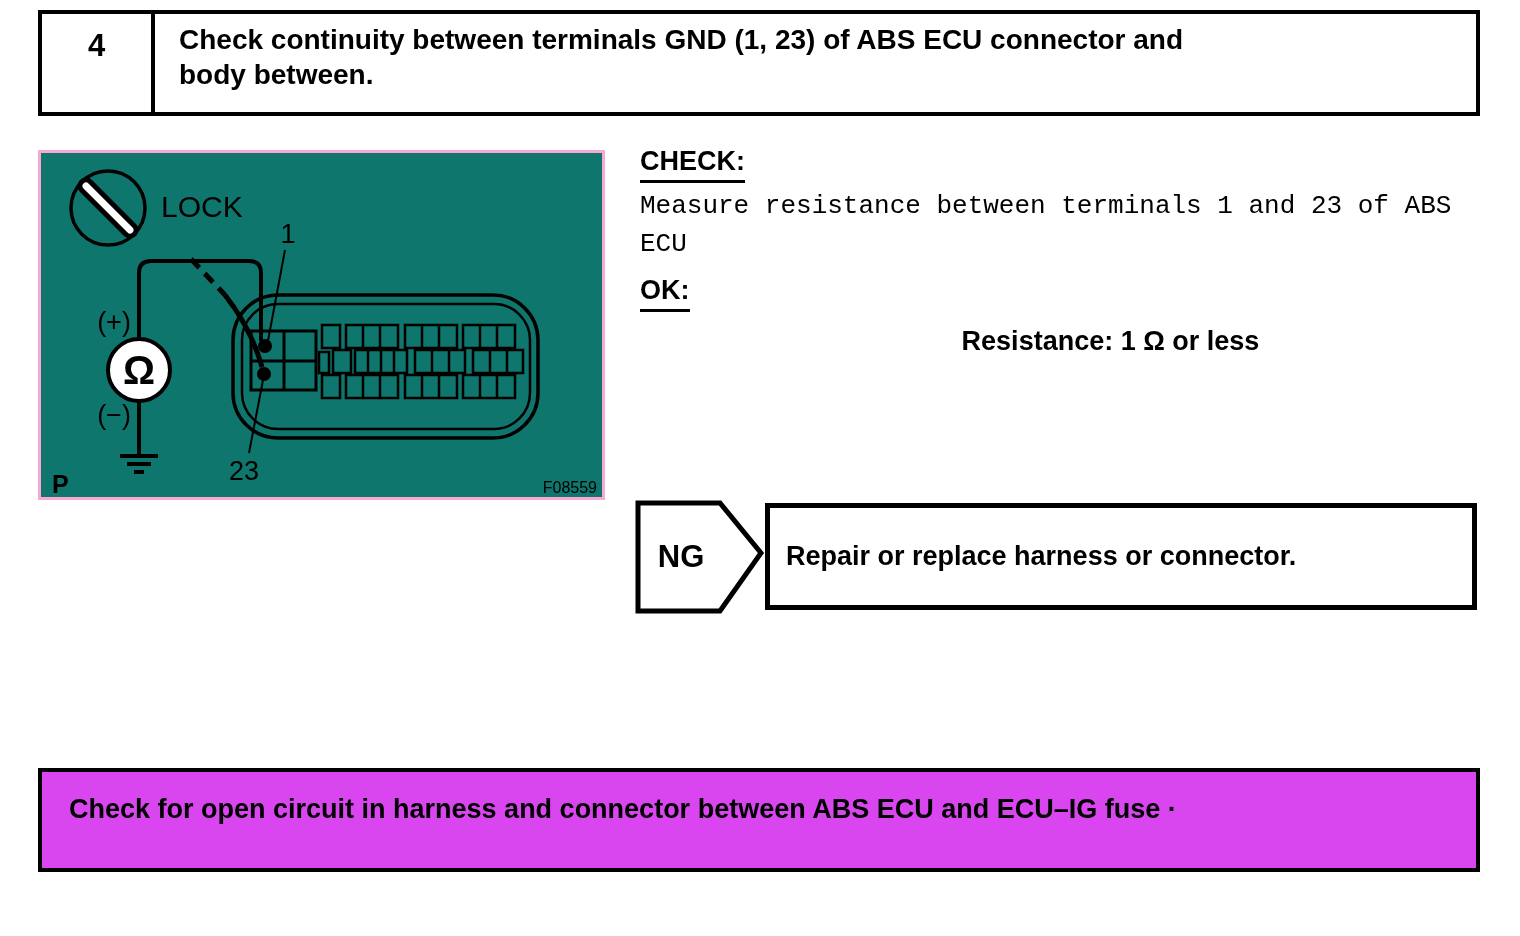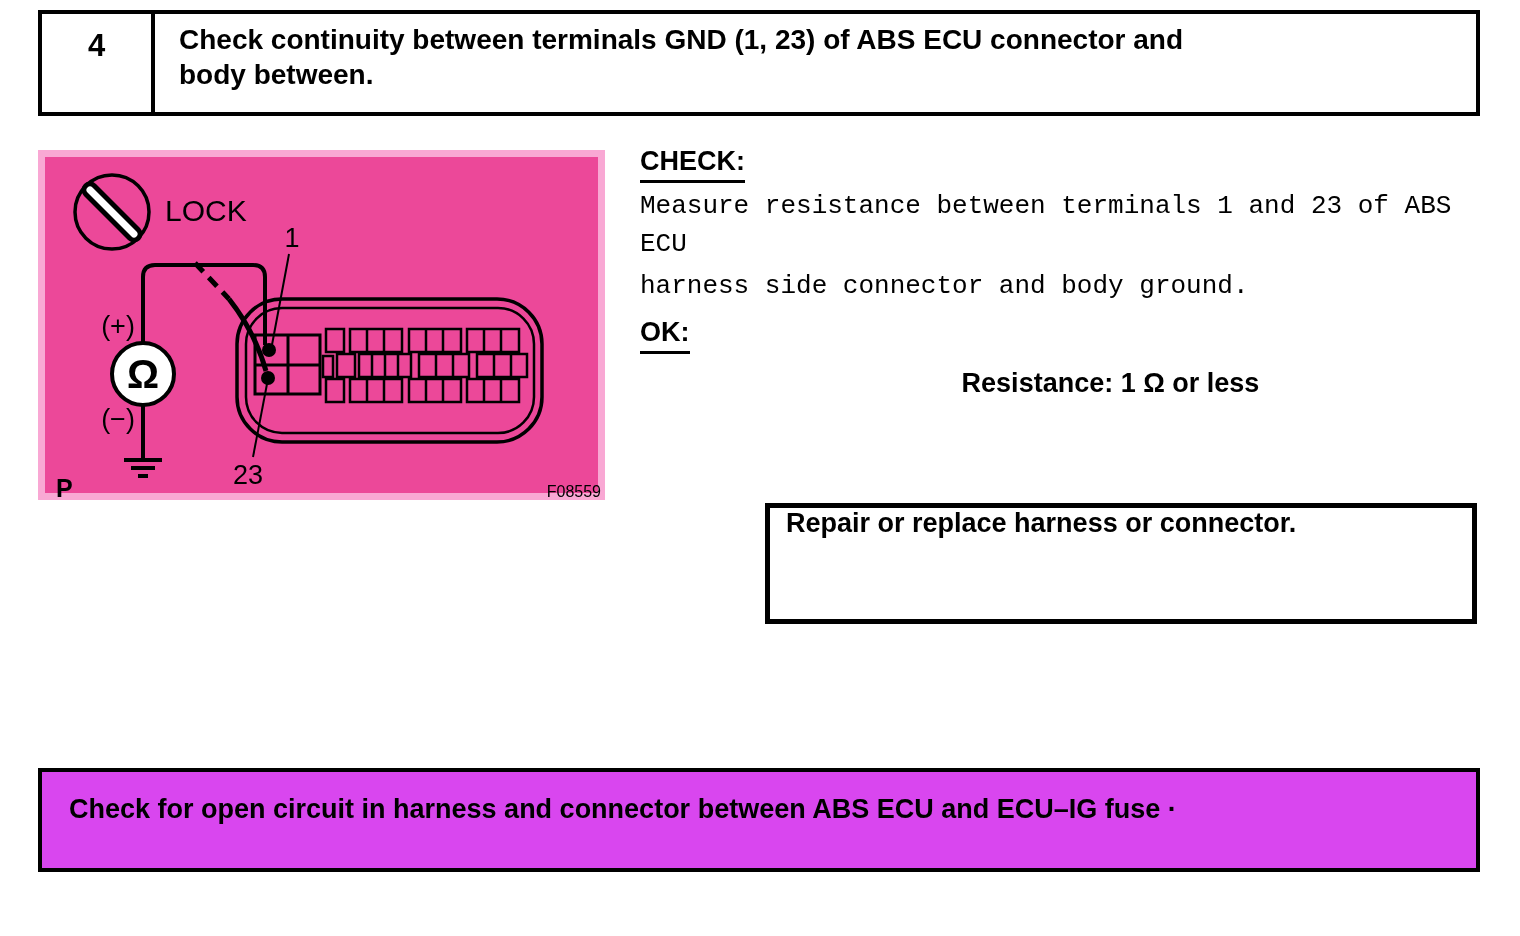--- a/index.html
+++ b/index.html
@@ -9,35 +9,35 @@
   
   .step-header{position:absolute;left:38px;top:10px;width:1442px;height:106px;
                border:4px solid #000;box-sizing:border-box;display:flex;background:#fff;}
   .step-num{width:113px;border-right:4px solid #000;box-sizing:border-box;
             font-weight:bold;font-size:31px;display:flex;justify-content:center;
             padding-top:14px;}
   .step-title{flex:1;padding:8px 8px 0 24px;font-weight:bold;font-size:28px;line-height:35px;}
 
   
   .figure-panel{position:absolute;left:38px;top:150px;width:567px;height:350px;
-                border:7px solid #f9a8d4;box-sizing:border-box;background:#ec4899;}
+                border:3px solid #f9a8d4;box-sizing:border-box;background:#0f766e;}
   .figure-panel svg{display:block;}
 
   
   .check-block{position:absolute;left:640px;top:146px;width:865px;}
   .hd{font-weight:bold;font-size:27px;display:inline-block;
       border-bottom:3px solid #000;padding-bottom:3px;}
   .body-line{font-size:26px;line-height:38px;margin-top:4px;font-family:Liberation Mono, monospace;}
   .ok-hd{margin-top:12px;}
   .spec{font-weight:bold;font-size:27px;margin-top:14px;padding-left:76px;text-align:center;}
 
   
   .ng-arrow{position:absolute;left:630px;top:495px;}
-  .ng-box{position:absolute;left:765px;top:503px;width:712px;height:121px;
-          border:5px solid #000;box-sizing:border-box;display:flex;
+  .ng-box{position:absolute;left:765px;top:503px;width:712px;height:107px;
+          border:5px solid #000;box-sizing:border-box;display:flex;align-items:center;
           background:#fff;}
   .ng-box .txt{font-weight:bold;font-size:27px;padding-left:16px;}
 
   
   .ok-arrow{position:absolute;left:28px;top:618px;}
 
   
   .next-box{position:absolute;left:38px;top:768px;width:1442px;height:104px;
             border:4px solid #000;box-sizing:border-box;background:#d946ef;}
   .next-box .txt{font-weight:bold;font-size:27px;padding:22px 20px 0 27px;}
@@ -143,25 +143,30 @@
       <text x="203" y="327" font-size="27" text-anchor="middle">23</text>
 
       <text x="11" y="340" font-size="25" font-weight="bold">P</text>
       <text x="556" y="340" font-size="16" text-anchor="end">F08559</text>
     </svg>
   </div>
 
   <div class="check-block">
     <div><span class="hd">CHECK:</span></div>
     <div class="body-line">Measure resistance between terminals 1 and 23 of ABS ECU</div>
-    <div class="body-line">harness side connector and body ground.</div>
     <div class="ok-hd"><span class="hd">OK:</span></div>
     <div class="spec">Resistance: 1 Ω or less</div>
   </div>
 
+  <div class="ng-arrow">
+    <svg width="140" height="125" viewBox="0 0 140 125">
+      <polygon points="8,8 90,8 131,58 90,116 8,116" fill="#fff" stroke="#000" stroke-width="5"></polygon>
+      <text x="51" y="72" font-size="31" font-weight="bold" text-anchor="middle" font-family="Liberation Sans, sans-serif">NG</text>
+    </svg>
+  </div>
 
   <div class="ng-box">
     <div class="txt">Repair or replace harness or connector.</div>
   </div>
 
 
   <div class="next-box">
     <div class="txt">Check for open circuit in harness and connector between ABS ECU and ECU–IG fuse ·</div>
   </div>
 

